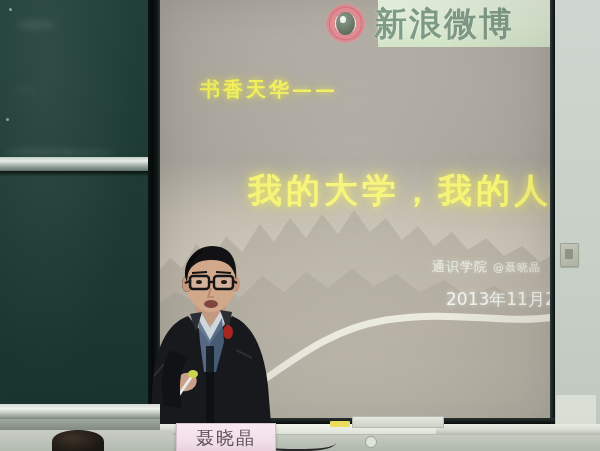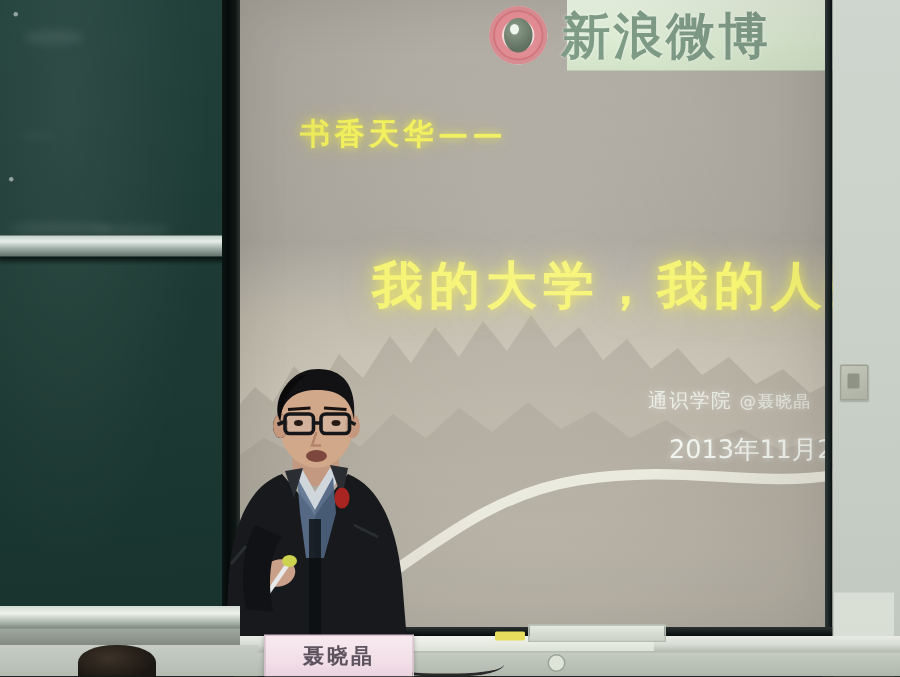--- a/index.html
+++ b/index.html
@@ -227,21 +227,21 @@
 
   
   .nameplate{
     position:absolute;left:176px;top:423px;width:98px;height:28px;
     background:linear-gradient(180deg,#f7e9ef 0%,#f2dfe8 60%,#e8d2dd 100%);
     border:1px solid #d9c0cd;
     display:flex;align-items:center;justify-content:center;
     box-shadow:0 1px 3px rgba(0,0,0,.25);
   }
   .nameplate-text{
-    font-size:14px;letter-spacing:2px;color:#3d3540;font-weight:700;
+    font-size:18px;letter-spacing:2px;color:#3d3540;font-weight:400;
     opacity:.82;
   }
 
   
   .photo-blur{filter:blur(.35px);}
 </style>
 </head>
 <body>
 
 <div id="scene" class="photo-blur">

